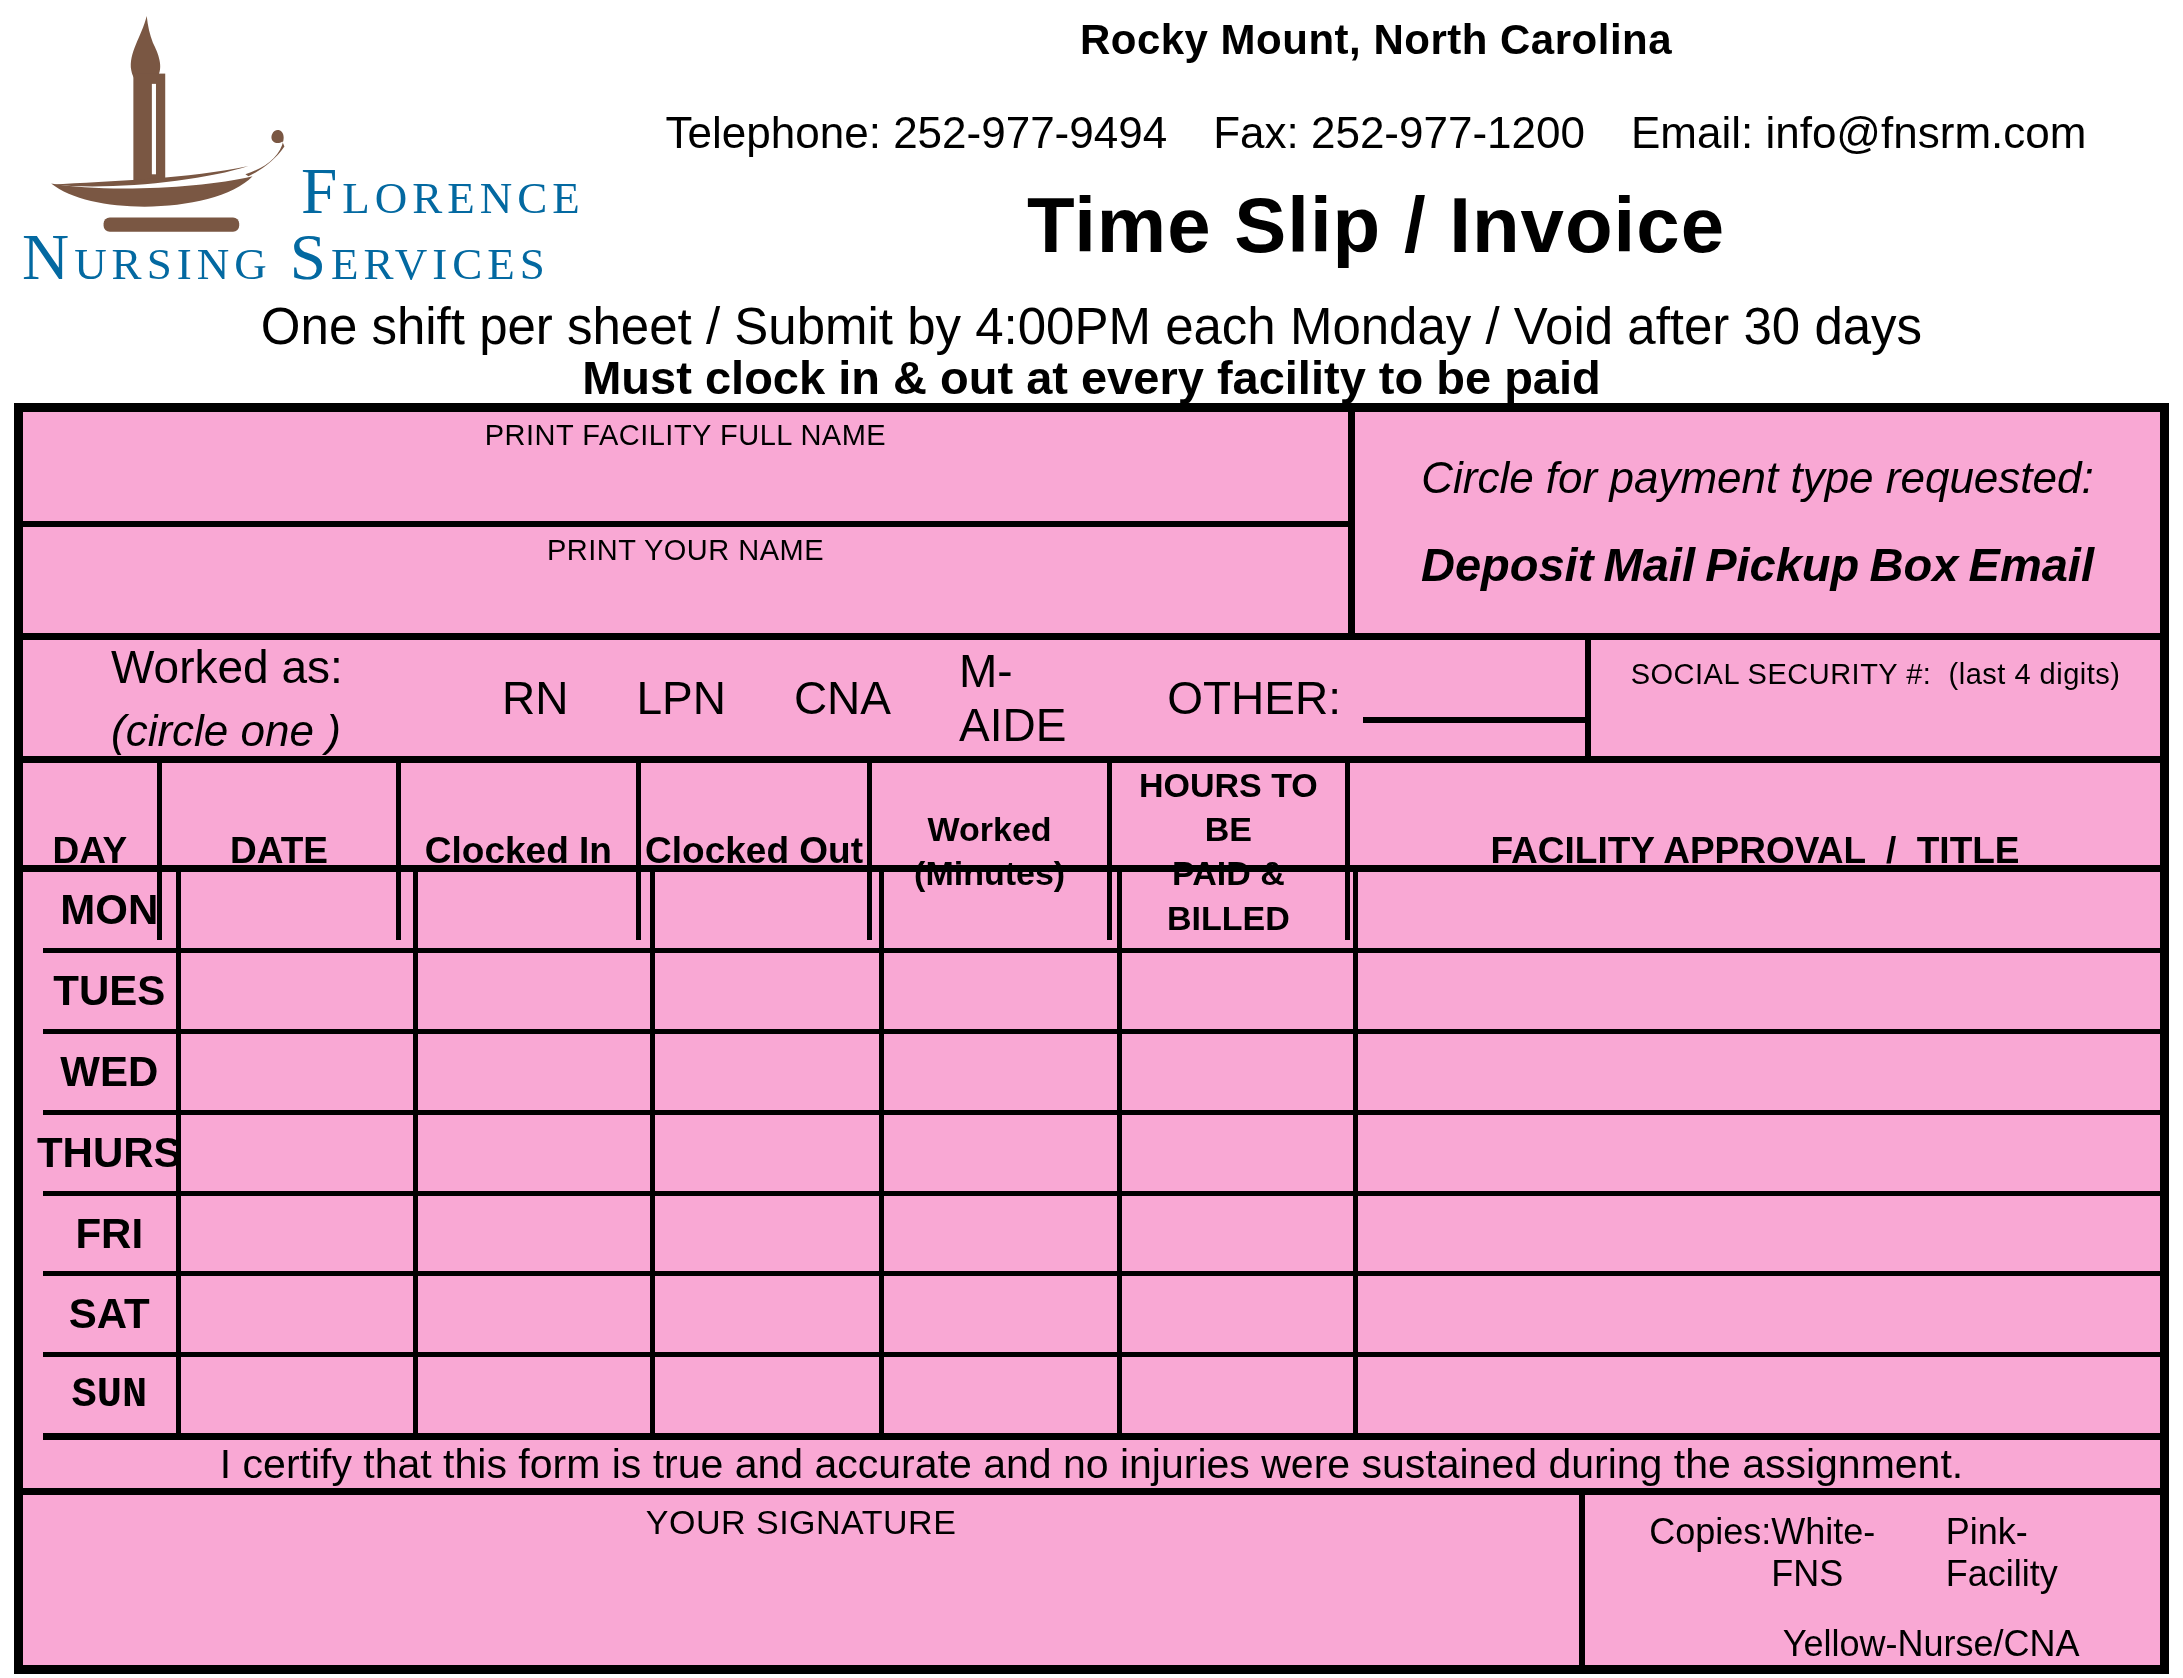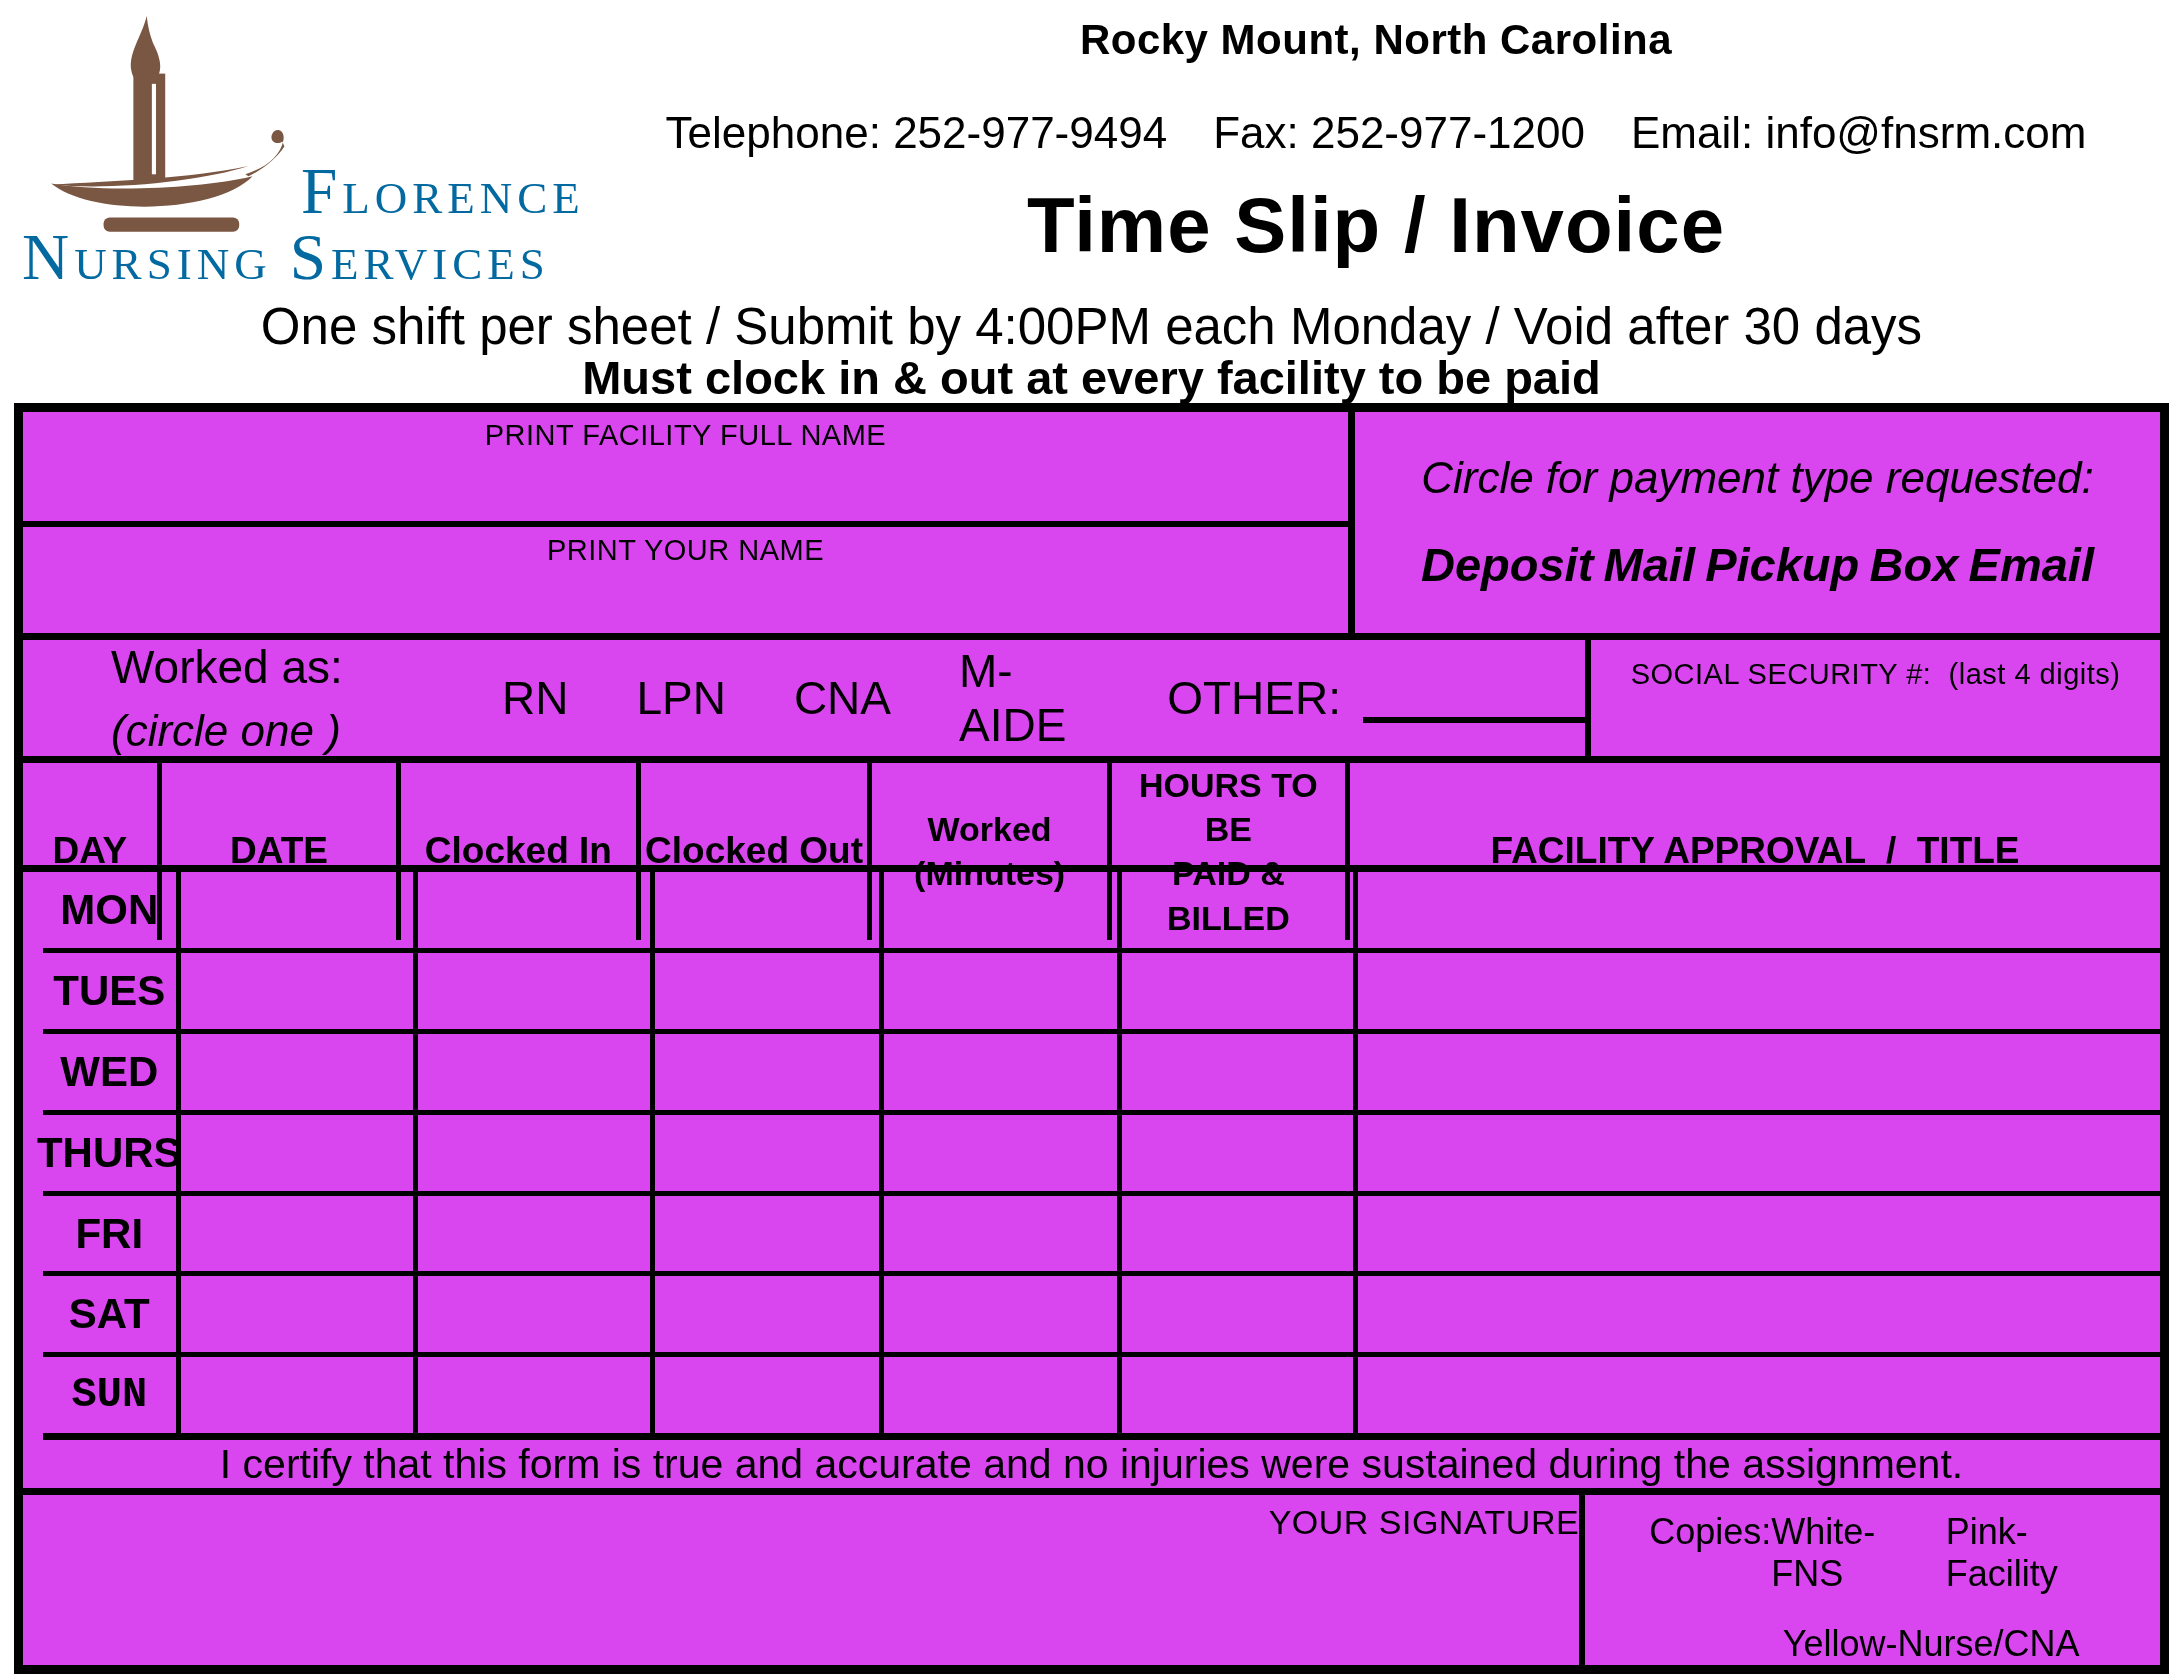--- a/index.html
+++ b/index.html
@@ -17,21 +17,21 @@
   
   .hdr{position:absolute;left:597px;right:28px;top:16px;text-align:center;}
   .hdr-location{font-size:42px;font-weight:bold;letter-spacing:0.5px;}
   .hdr-contact{margin-top:44px;font-size:44px;display:flex;justify-content:center;gap:46px;}
   .hdr-title{margin-top:22px;font-size:78px;font-weight:bold;letter-spacing:1px;}
   .subtitle{position:absolute;left:0;right:0;top:297px;text-align:center;font-size:51px;}
   .notice{position:absolute;left:0;right:0;top:350px;text-align:center;font-size:47px;font-weight:bold;}
 
   
   .formbox{position:absolute;left:14px;top:403px;width:2155px;height:1271px;
-           border:9px solid #000;box-sizing:border-box;display:flex;flex-direction:column;background:#d946ef;}
+           border:9px solid #000;box-sizing:border-box;display:flex;flex-direction:column;background:#f9a8d4;}
   .cell-label{text-align:center;font-size:29px;padding-top:7px;letter-spacing:0.5px;}
 
   .rowA{height:236px;display:flex;border-bottom:7px solid #000;}
   .rowA-left{width:62%;border-right:7px solid #000;display:flex;flex-direction:column;}
   .cell-facility{height:109px;border-bottom:6px solid #000;}
   .cell-name{flex:1;}
   .rowA-right{flex:1;display:flex;flex-direction:column;justify-content:space-evenly;
               font-style:italic;text-align:center;padding:6px 0;}
   .pay-prompt{font-size:44px;}
   .pay-opts{display:flex;justify-content:space-between;padding:0 66px;font-weight:bold;font-size:47px;}
@@ -53,21 +53,21 @@
   .h1{font-size:37px;}
   .h2{font-size:34px;line-height:1.3;}
   .approval-h{font-size:37px;white-space:pre;}
   .tday{height:81px;border-bottom:5px solid #000;margin-left:20px;}
   .tday-last{border-bottom:7px solid #000;font-family:Liberation Mono, monospace;}
   .daycell{font-weight:bold;font-size:42px;}
 
   .certify{height:51px;border-bottom:7px solid #000;display:flex;align-items:center;
            justify-content:center;text-align:center;font-size:41px;}
   .sigrow{flex:1;display:flex;}
-  .sigbox{width:73.1%;border-right:6px solid #000;text-align:right;font-size:34px;
+  .sigbox{width:73.1%;border-right:6px solid #000;text-align:center;font-size:34px;
           padding-top:8px;box-sizing:border-box;letter-spacing:0.5px;}
   .copies{flex:1;font-size:36px;padding:16px 22px 0 20px;box-sizing:border-box;}
   .cop-l1{display:flex;justify-content:space-between;margin-left:44px;}
   .cop-l2{text-align:center;margin-top:28px;padding-left:119px;}
 </style>
 </head>
 <body>
 
 <div class="page">
 

